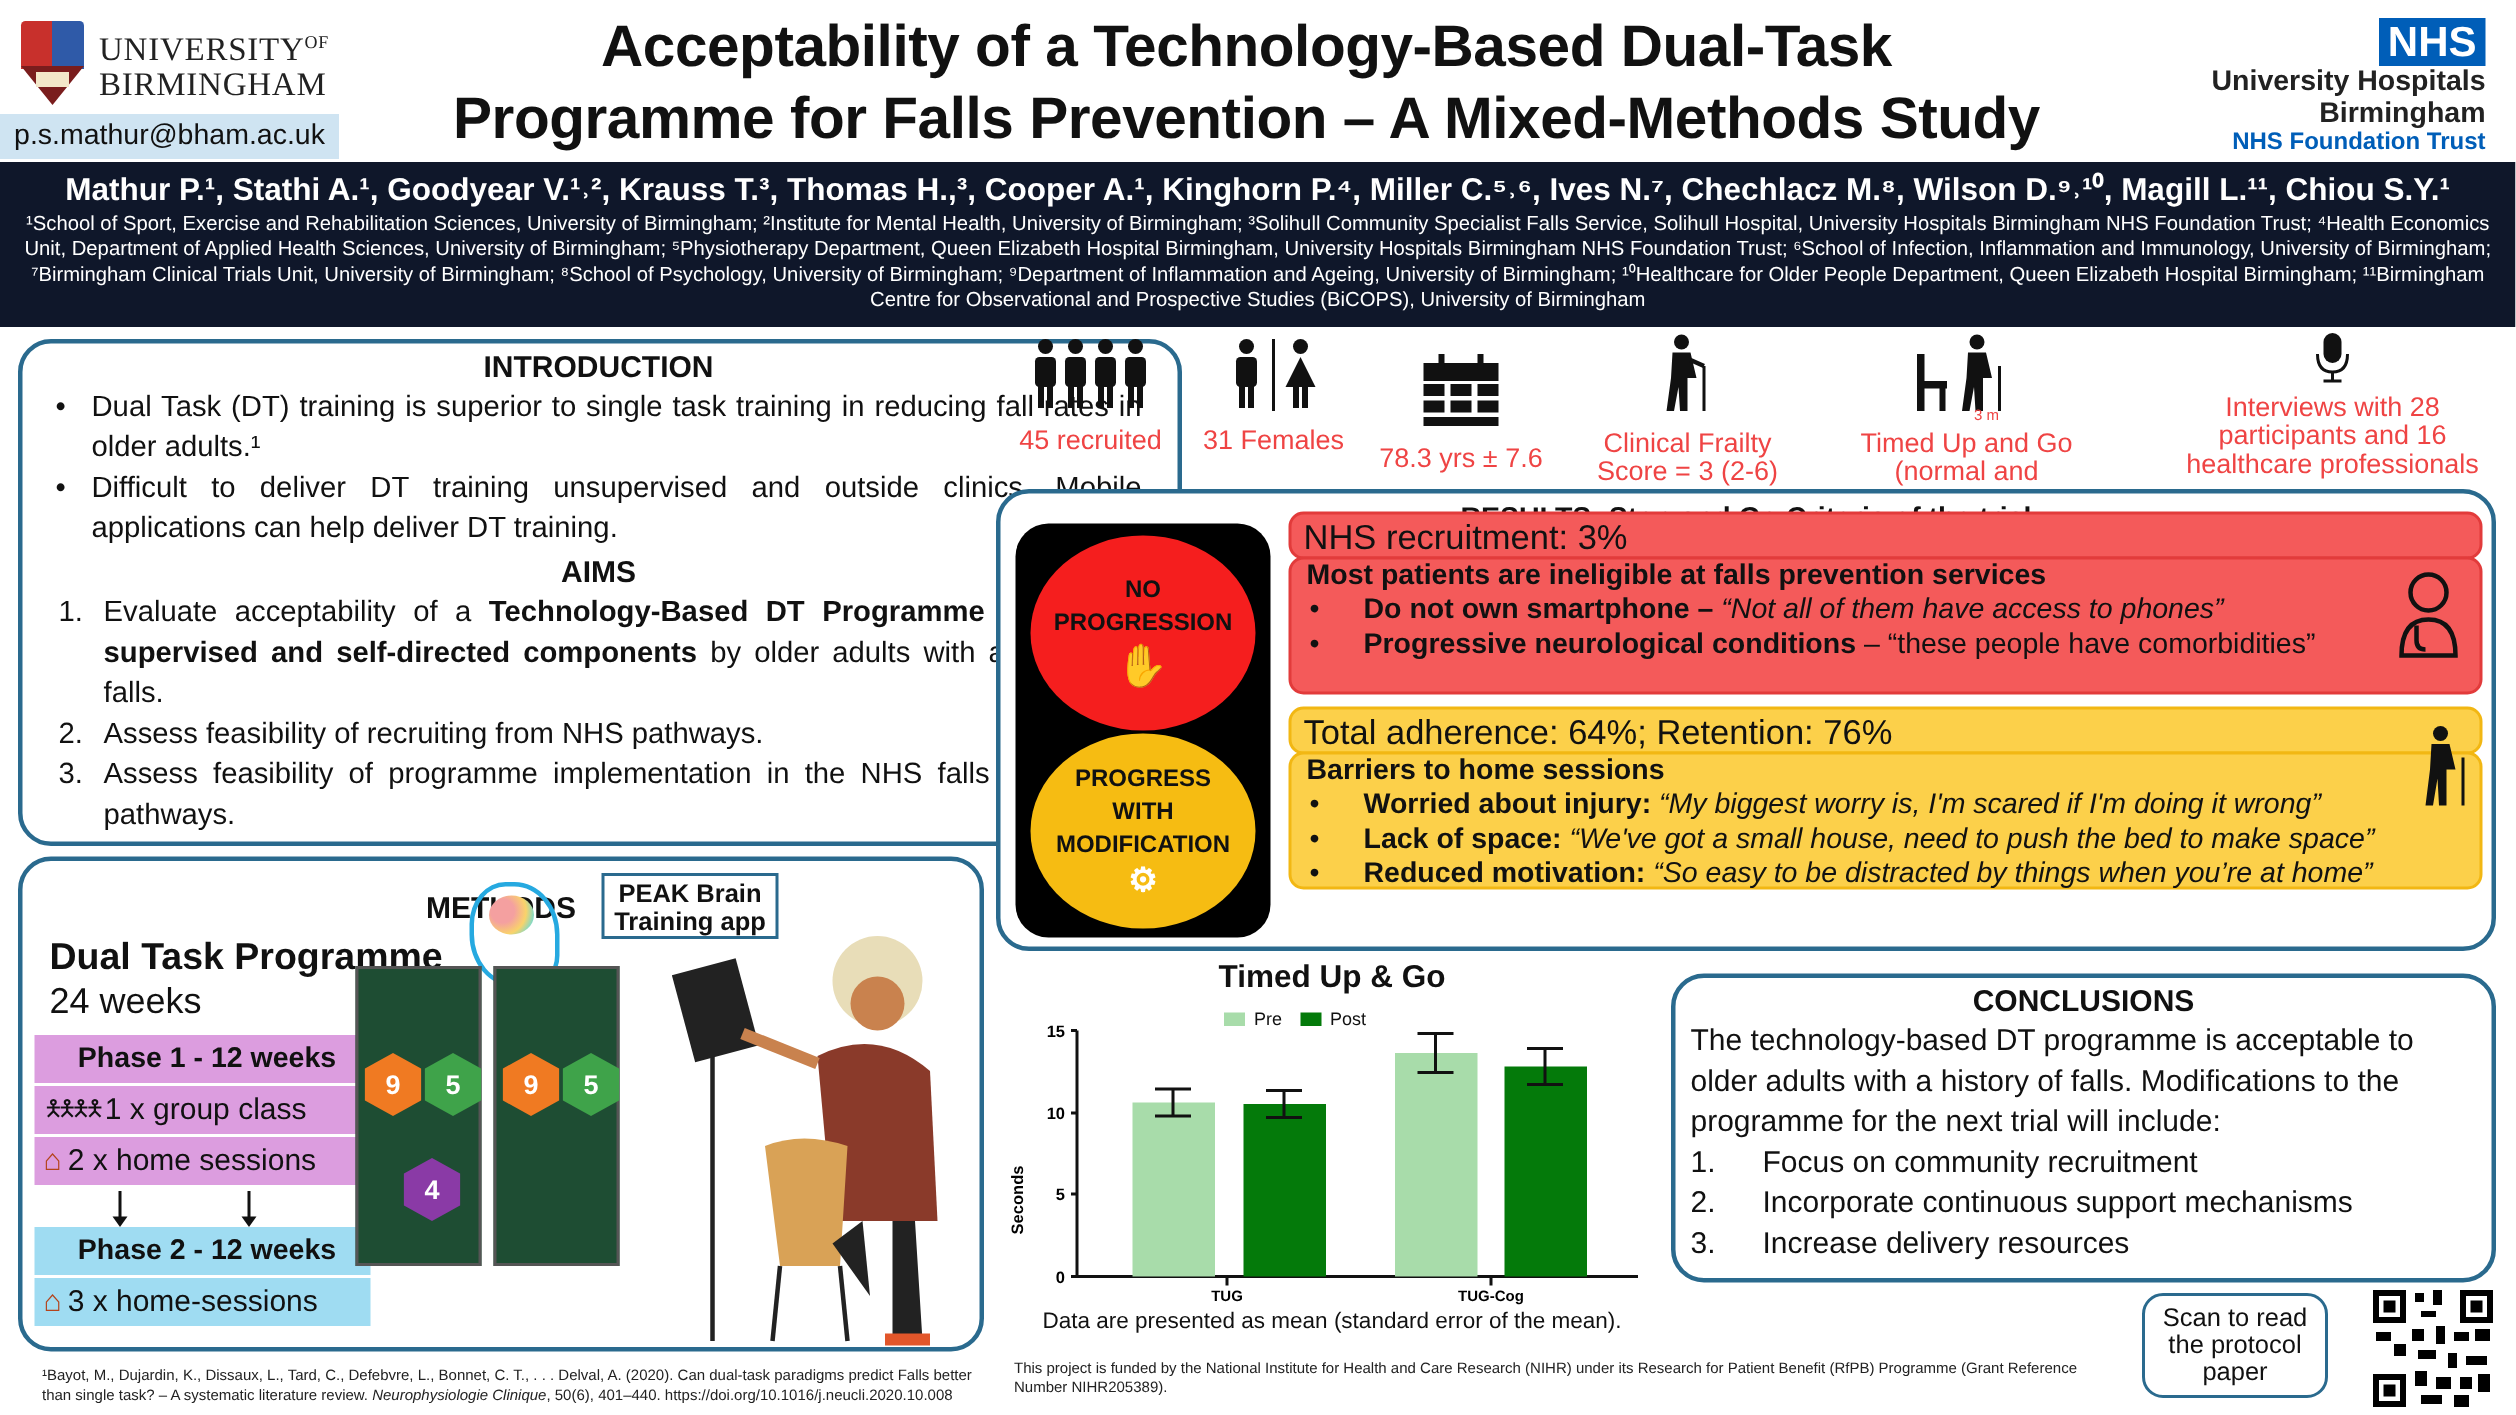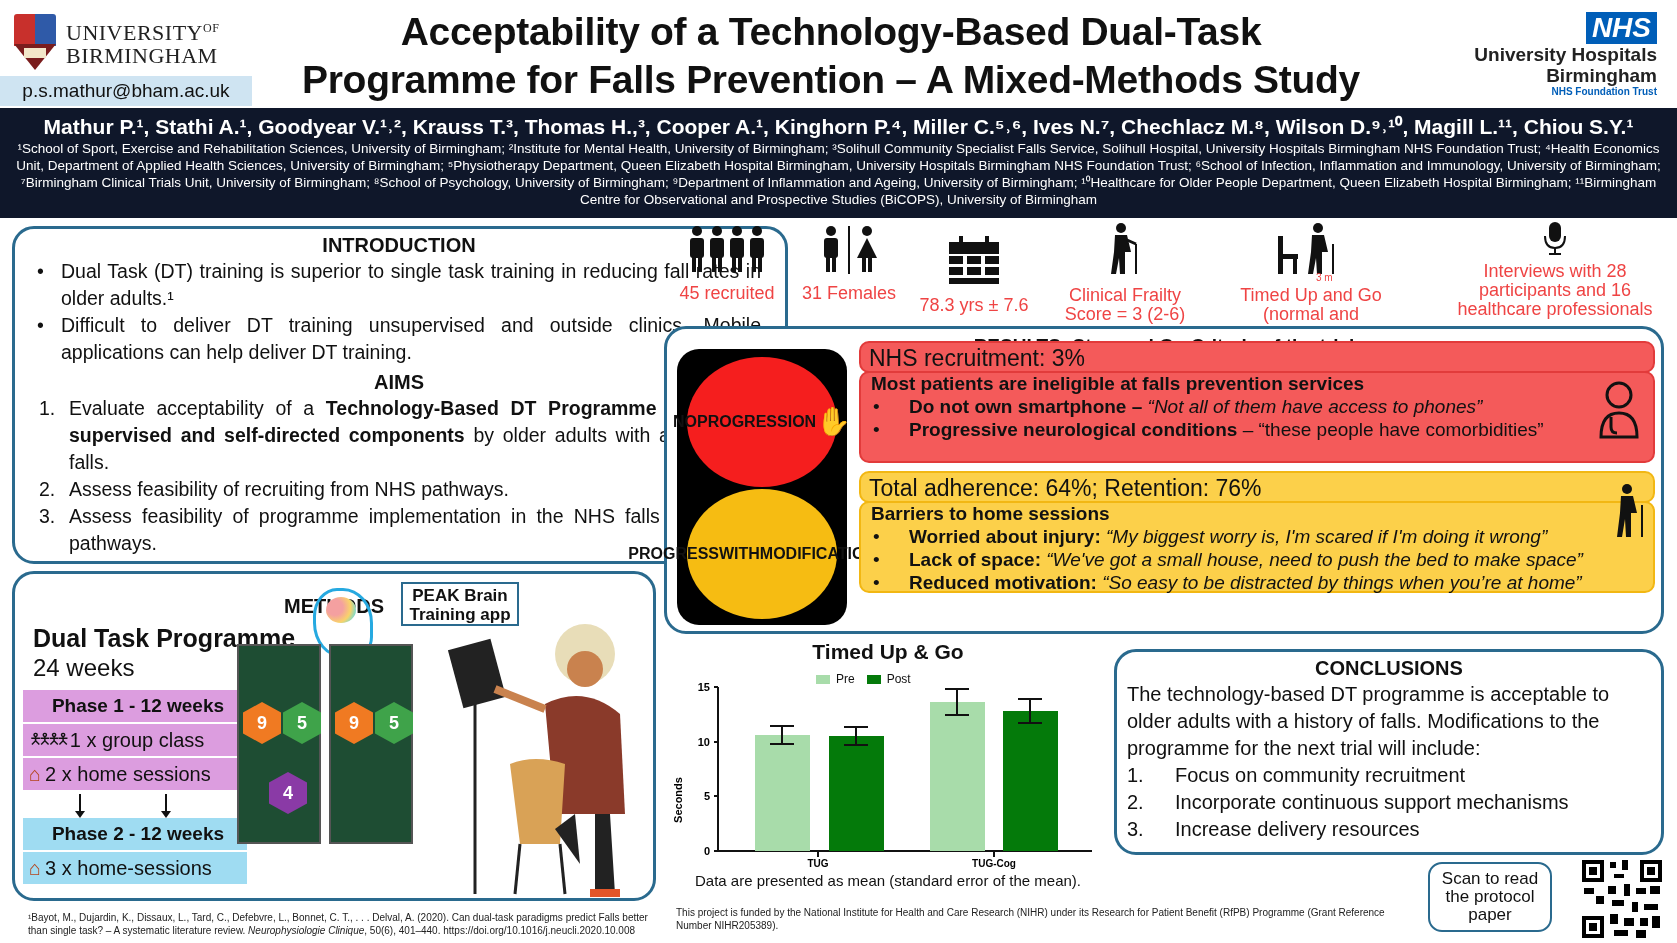--- a/index.html
+++ b/index.html
@@ -6,26 +6,26 @@
 body{width:1677px;height:943px;background:#fff;font-family:"Liberation Sans",sans-serif;color:#111;position:relative;overflow:hidden}
 .abs{position:absolute}
 
 #uob-logo{left:14px;top:12px;width:230px;height:60px;display:flex;align-items:center;gap:10px}
 .crest{width:42px;height:56px;position:relative}
 .crest .top{position:absolute;left:0;top:0;width:42px;height:32px;background:linear-gradient(90deg,#c8302c 50%,#2f5aa8 50%);border-radius:3px 3px 0 0}
 .crest .bot{position:absolute;left:0;top:30px;width:42px;height:26px;background:#7a1d1d;clip-path:polygon(0 0,100% 0,50% 100%)}
 .crest .book{position:absolute;left:10px;top:34px;width:22px;height:10px;background:#f3e7c9}
 .uob-text{font-family:"Liberation Serif",serif;font-size:22px;line-height:22px;color:#222;letter-spacing:.5px}
 .uob-text sup{font-size:12px}
-#email{left:0;top:76px;width:252px;height:30px;background:#cfe4f2;font-size:19px;display:flex;align-items:center;justify-content:center;color:#111}
+#email{left:0;top:76px;width:226px;height:30px;background:#cfe4f2;font-size:19px;display:flex;align-items:center;justify-content:center;color:#111}
 #title{left:236px;top:8px;width:1190px;text-align:center;font-weight:700;font-size:39px;line-height:48px;color:#111;letter-spacing:-.3px}
 #nhs-logo{right:20px;top:12px;width:240px;text-align:right}
-.nhs-box{display:inline-block;background:#005eb8;color:#fff;font-weight:700;font-style:italic;font-size:28px;padding:0 6px;line-height:32px}
+.nhs-box{display:inline-block;background:#005eb8;color:#fff;font-weight:700;font-size:28px;padding:0 6px;line-height:32px}
 .nhs-line1{font-size:19px;font-weight:700;color:#222;line-height:21px}
-.nhs-line2{font-size:10px;font-weight:700;color:#005eb8}
+.nhs-line2{font-size:16px;font-weight:700;color:#005eb8}
 #author-band{left:0;top:108px;width:1677px;height:110px;background:#0f172a;color:#fff;text-align:center;padding-top:6px}
 .authors{font-size:21px;font-weight:700;line-height:26px}
 .affil{font-size:13.5px;line-height:17px;padding:0 6px}
 
 .panel{position:absolute;border:3px solid #2a6a8e;border-radius:22px;background:#fff}
 #intro{left:12px;top:226px;width:776px;height:338px;padding:4px 24px 0 22px}
 .h{font-weight:700;text-align:center;font-size:20px;line-height:25px}
 .intro-list{list-style:none;font-size:19.5px;line-height:27px;text-align:justify}
 .intro-list li{position:relative;padding-left:24px}
 .intro-list li::before{content:"•";position:absolute;left:0}
@@ -45,21 +45,21 @@
 .phone{position:absolute;background:#1e4d33;border:2px solid #555}
 .hex{position:absolute;width:38px;height:42px;clip-path:polygon(50% 0,100% 25%,100% 75%,50% 100%,0 75%,0 25%);color:#fff;font-weight:700;font-size:18px;display:flex;align-items:center;justify-content:center}
 #peak-label{left:386px;top:8px;width:118px;height:44px;border:2px solid #2a6a8e;background:#fff;font-weight:700;font-size:17px;line-height:19px;text-align:center;padding-top:2px}
 
 .stat{position:absolute;text-align:center;font-size:18px;line-height:19px;color:#ef4444}
 .stat .ico{margin:0 auto 6px auto;color:#111}
 
 #results{left:664px;top:326px;width:1000px;height:308px;border-radius:22px}
 #results .h{margin-top:4px;font-size:19px}
 #traffic{left:10px;top:20px;width:170px;height:276px;background:#000;border-radius:22px}
-.light{position:absolute;left:10px;width:150px;height:130px;border-radius:50%;display:flex;flex-direction:row;align-items:center;justify-content:center;font-weight:700;font-size:16px;line-height:22px;text-align:center;color:#111}
+.light{position:absolute;left:10px;width:150px;height:130px;border-radius:50%;display:flex;flex-direction:column;align-items:center;justify-content:center;font-weight:700;font-size:16px;line-height:22px;text-align:center;color:#111}
 .red-light{top:8px;background:#f51e1e}
 .amber-light{top:140px;background:#f6bc12}
 .crit-red{position:absolute;left:192px;width:796px;background:#f45a5a;border:2px solid #e23b3b;border-radius:10px}
 .crit-amber{position:absolute;left:192px;width:796px;background:#fcd04a;border:2px solid #f2b713;border-radius:10px}
 .crit-head{font-size:23px;padding:2px 8px;line-height:26px}
 .crit-sub{font-weight:700;font-size:19px;padding:0 10px;line-height:22px}
 .crit-list{list-style:none;font-size:19px;line-height:23px;padding-left:10px}
 .crit-list li{position:relative;padding-left:38px}
 .crit-list li::before{content:"•";position:absolute;left:2px}
 .crit-list b{font-weight:700}

